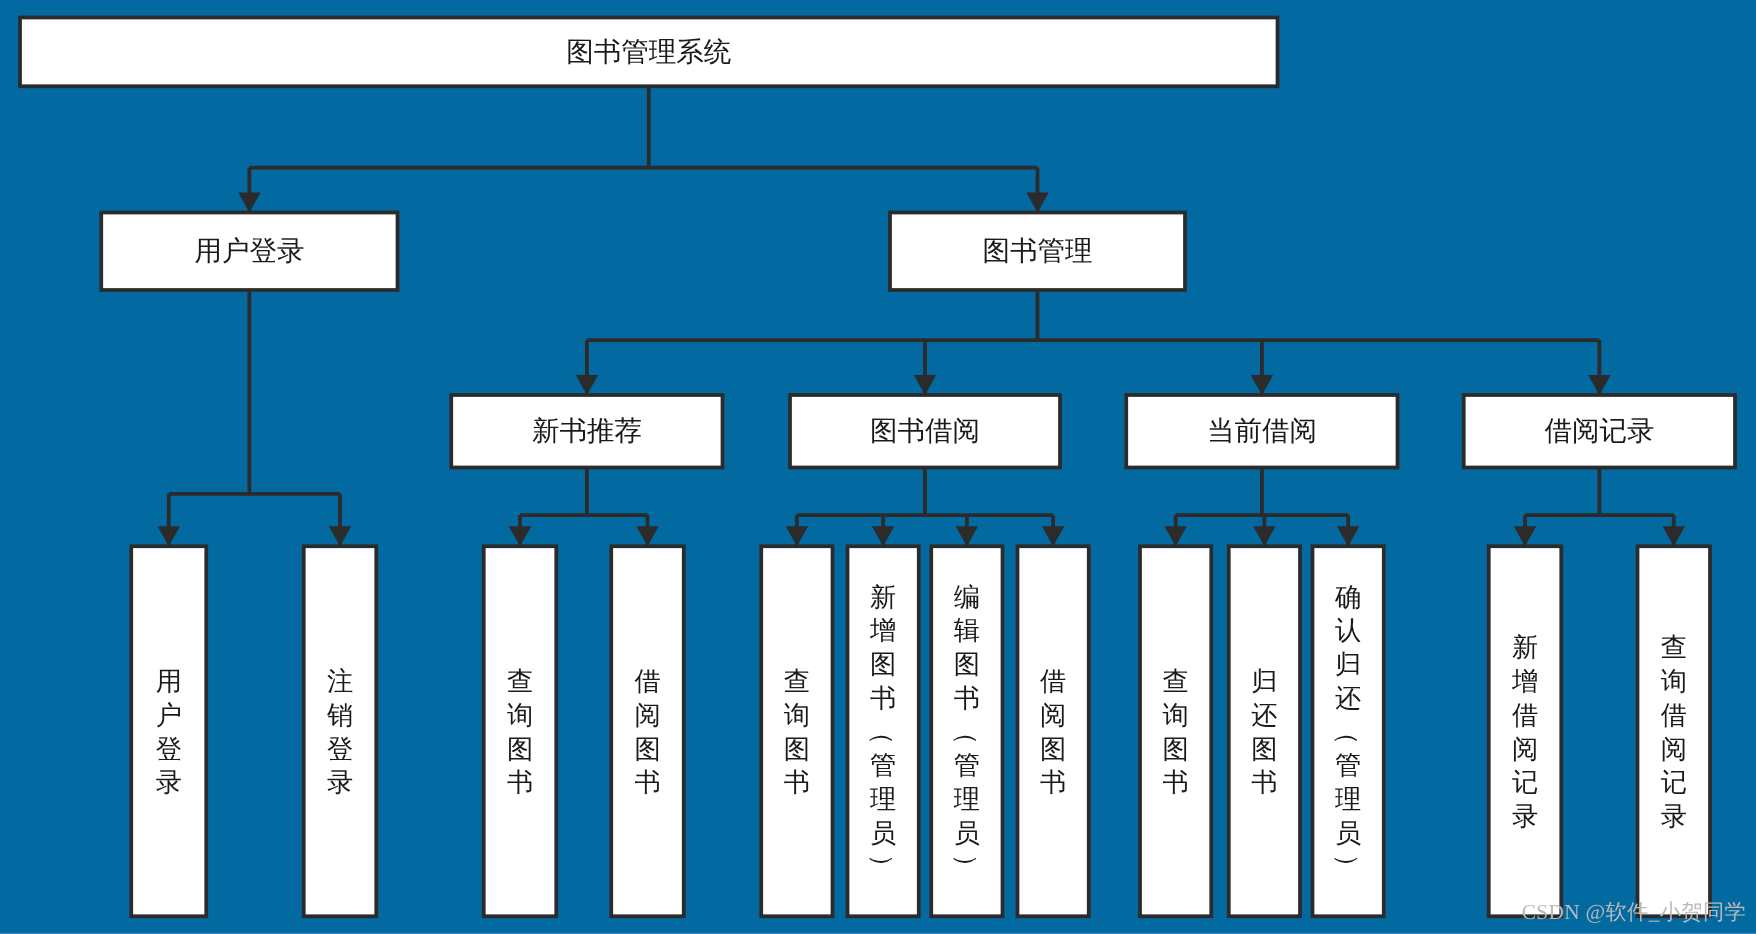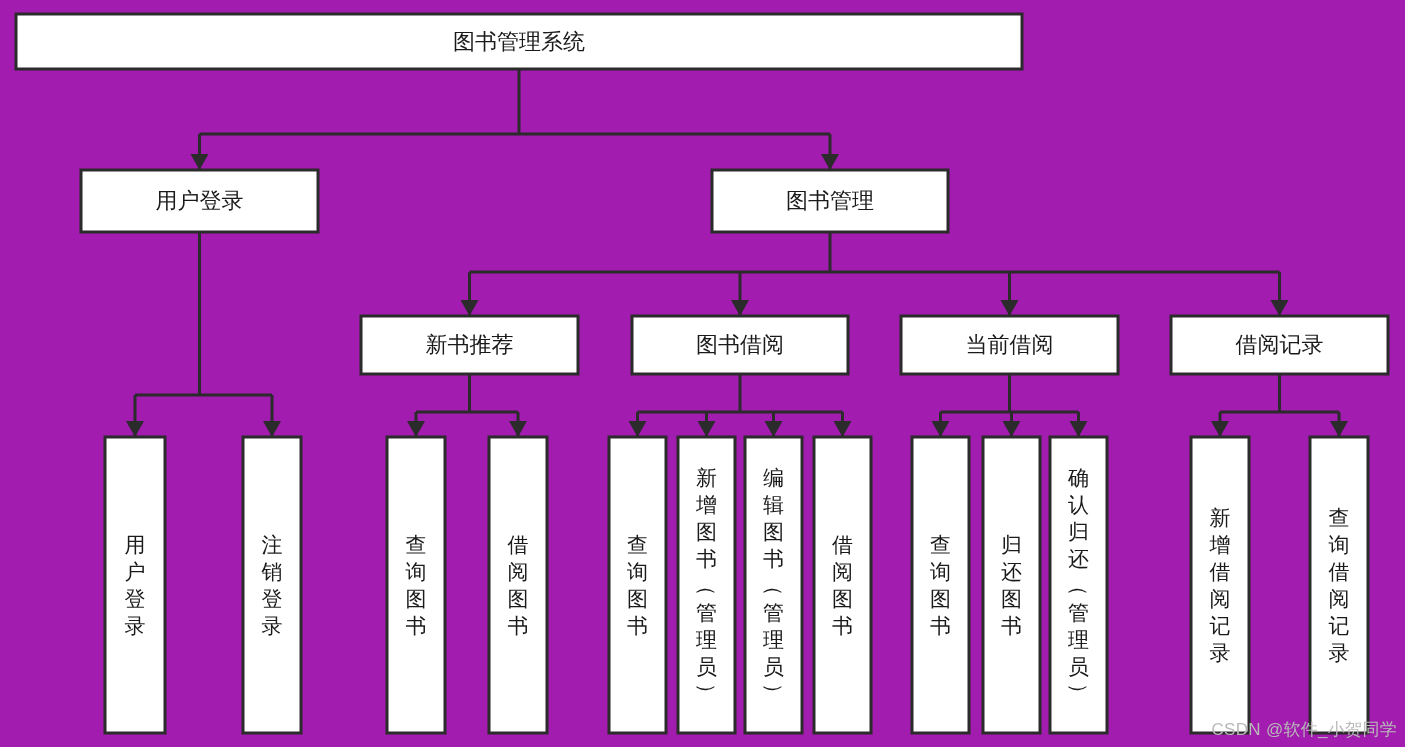--- a/index.html
+++ b/index.html
@@ -10,21 +10,21 @@
   body {
     width: 1405px;
     height: 747px;
     font-family: "DejaVu Sans", "Liberation Sans", sans-serif;
     overflow: hidden;
   }
   #diagram-root {
     position: relative;
     width: 1405px;
     height: 747px;
-    background: #a21caf;
+    background: #0369a1;
   }
   svg#tree-svg {
     position: absolute;
     left: 0;
     top: 0;
     width: 1405px;
     height: 747px;
     display: block;
   }
   .node-rect {
@@ -52,21 +52,21 @@
   .node-label-v {
     font-family: "DejaVu Sans", "Liberation Sans", sans-serif;
     font-size: 21px;
     fill: #1a1a1a;
     text-anchor: middle;
   }
   .watermark {
     position: absolute;
     right: 8px;
     bottom: 6px;
-    font-family: Liberation Sans, sans-serif;
+    font-family: Liberation Serif, serif;
     font-size: 17px;
     color: #b9b9b9;
     white-space: nowrap;
     letter-spacing: 0.3px;
     user-select: none;
     text-align: center;
   }
 </style>
 </head>
 <body>

